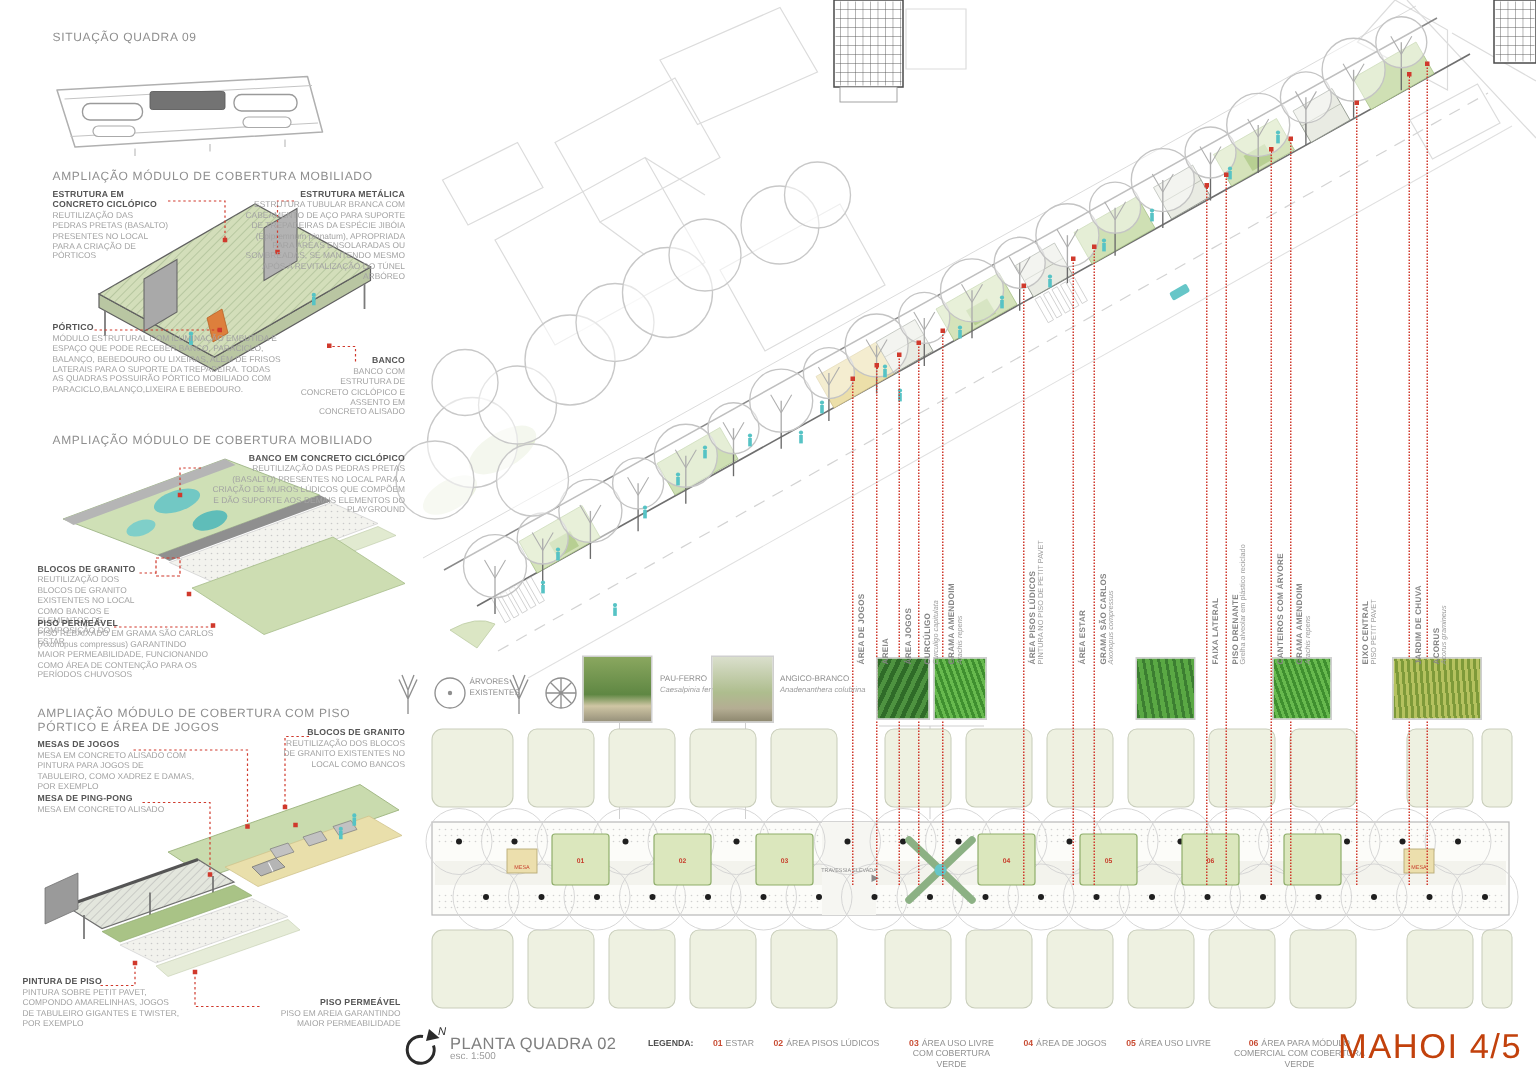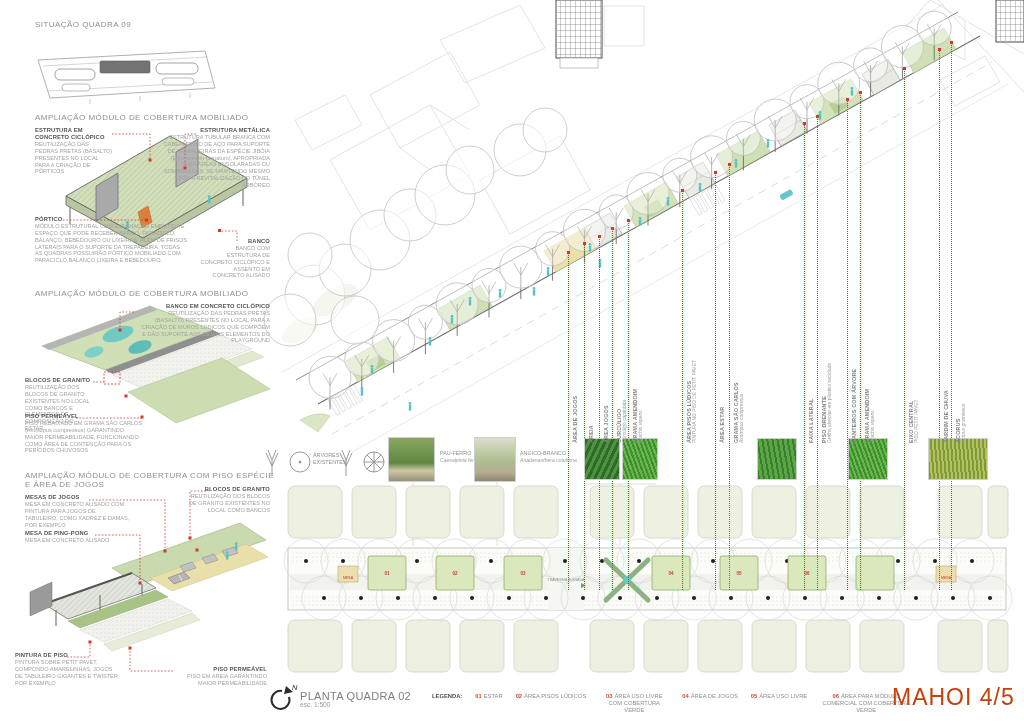--- a/index.html
+++ b/index.html
@@ -585,21 +585,21 @@
 <div class="ann" style="left:25px;top:377px;width:68px">
   <div class="h">BLOCOS DE GRANITO</div>
   <div class="b">REUTILIZAÇÃO DOS BLOCOS DE GRANITO EXISTENTES NO LOCAL COMO BANCOS E ELEMENTOS DE COMPOSIÇÃO DO ESTAR</div>
 </div>
 
 <div class="ann" style="left:25px;top:413px;width:118px">
   <div class="h">PISO PERMEÁVEL</div>
   <div class="b">PISO REBAIXADO EM GRAMA SÃO CARLOS (Axonopus compressus) GARANTINDO MAIOR PERMEABILIDADE, FUNCIONANDO COMO ÁREA DE CONTENÇÃO PARA OS PERÍODOS CHUVOSOS</div>
 </div>
 
-<div class="txt sec-title" style="left:25px;top:471px;width:250px">AMPLIAÇÃO MÓDULO DE COBERTURA COM PISO ESPÉCIE E ÁREA DE JOGOS</div>
+<div class="txt sec-title" style="left:25px;top:471px;width:250px">AMPLIAÇÃO MÓDULO DE COBERTURA COM PISO PÓRTICO E ÁREA DE JOGOS</div>
 
 <div class="ann" style="left:25px;top:494px;width:105px">
   <div class="h">MESAS DE JOGOS</div>
   <div class="b">MESA EM CONCRETO ALISADO COM PINTURA PARA JOGOS DE TABULEIRO, COMO XADREZ E DAMAS, POR EXEMPLO</div>
 </div>
 
 <div class="ann" style="left:25px;top:530px;width:105px">
   <div class="h">MESA DE PING-PONG</div>
   <div class="b">MESA EM CONCRETO ALISADO</div>
 </div>

